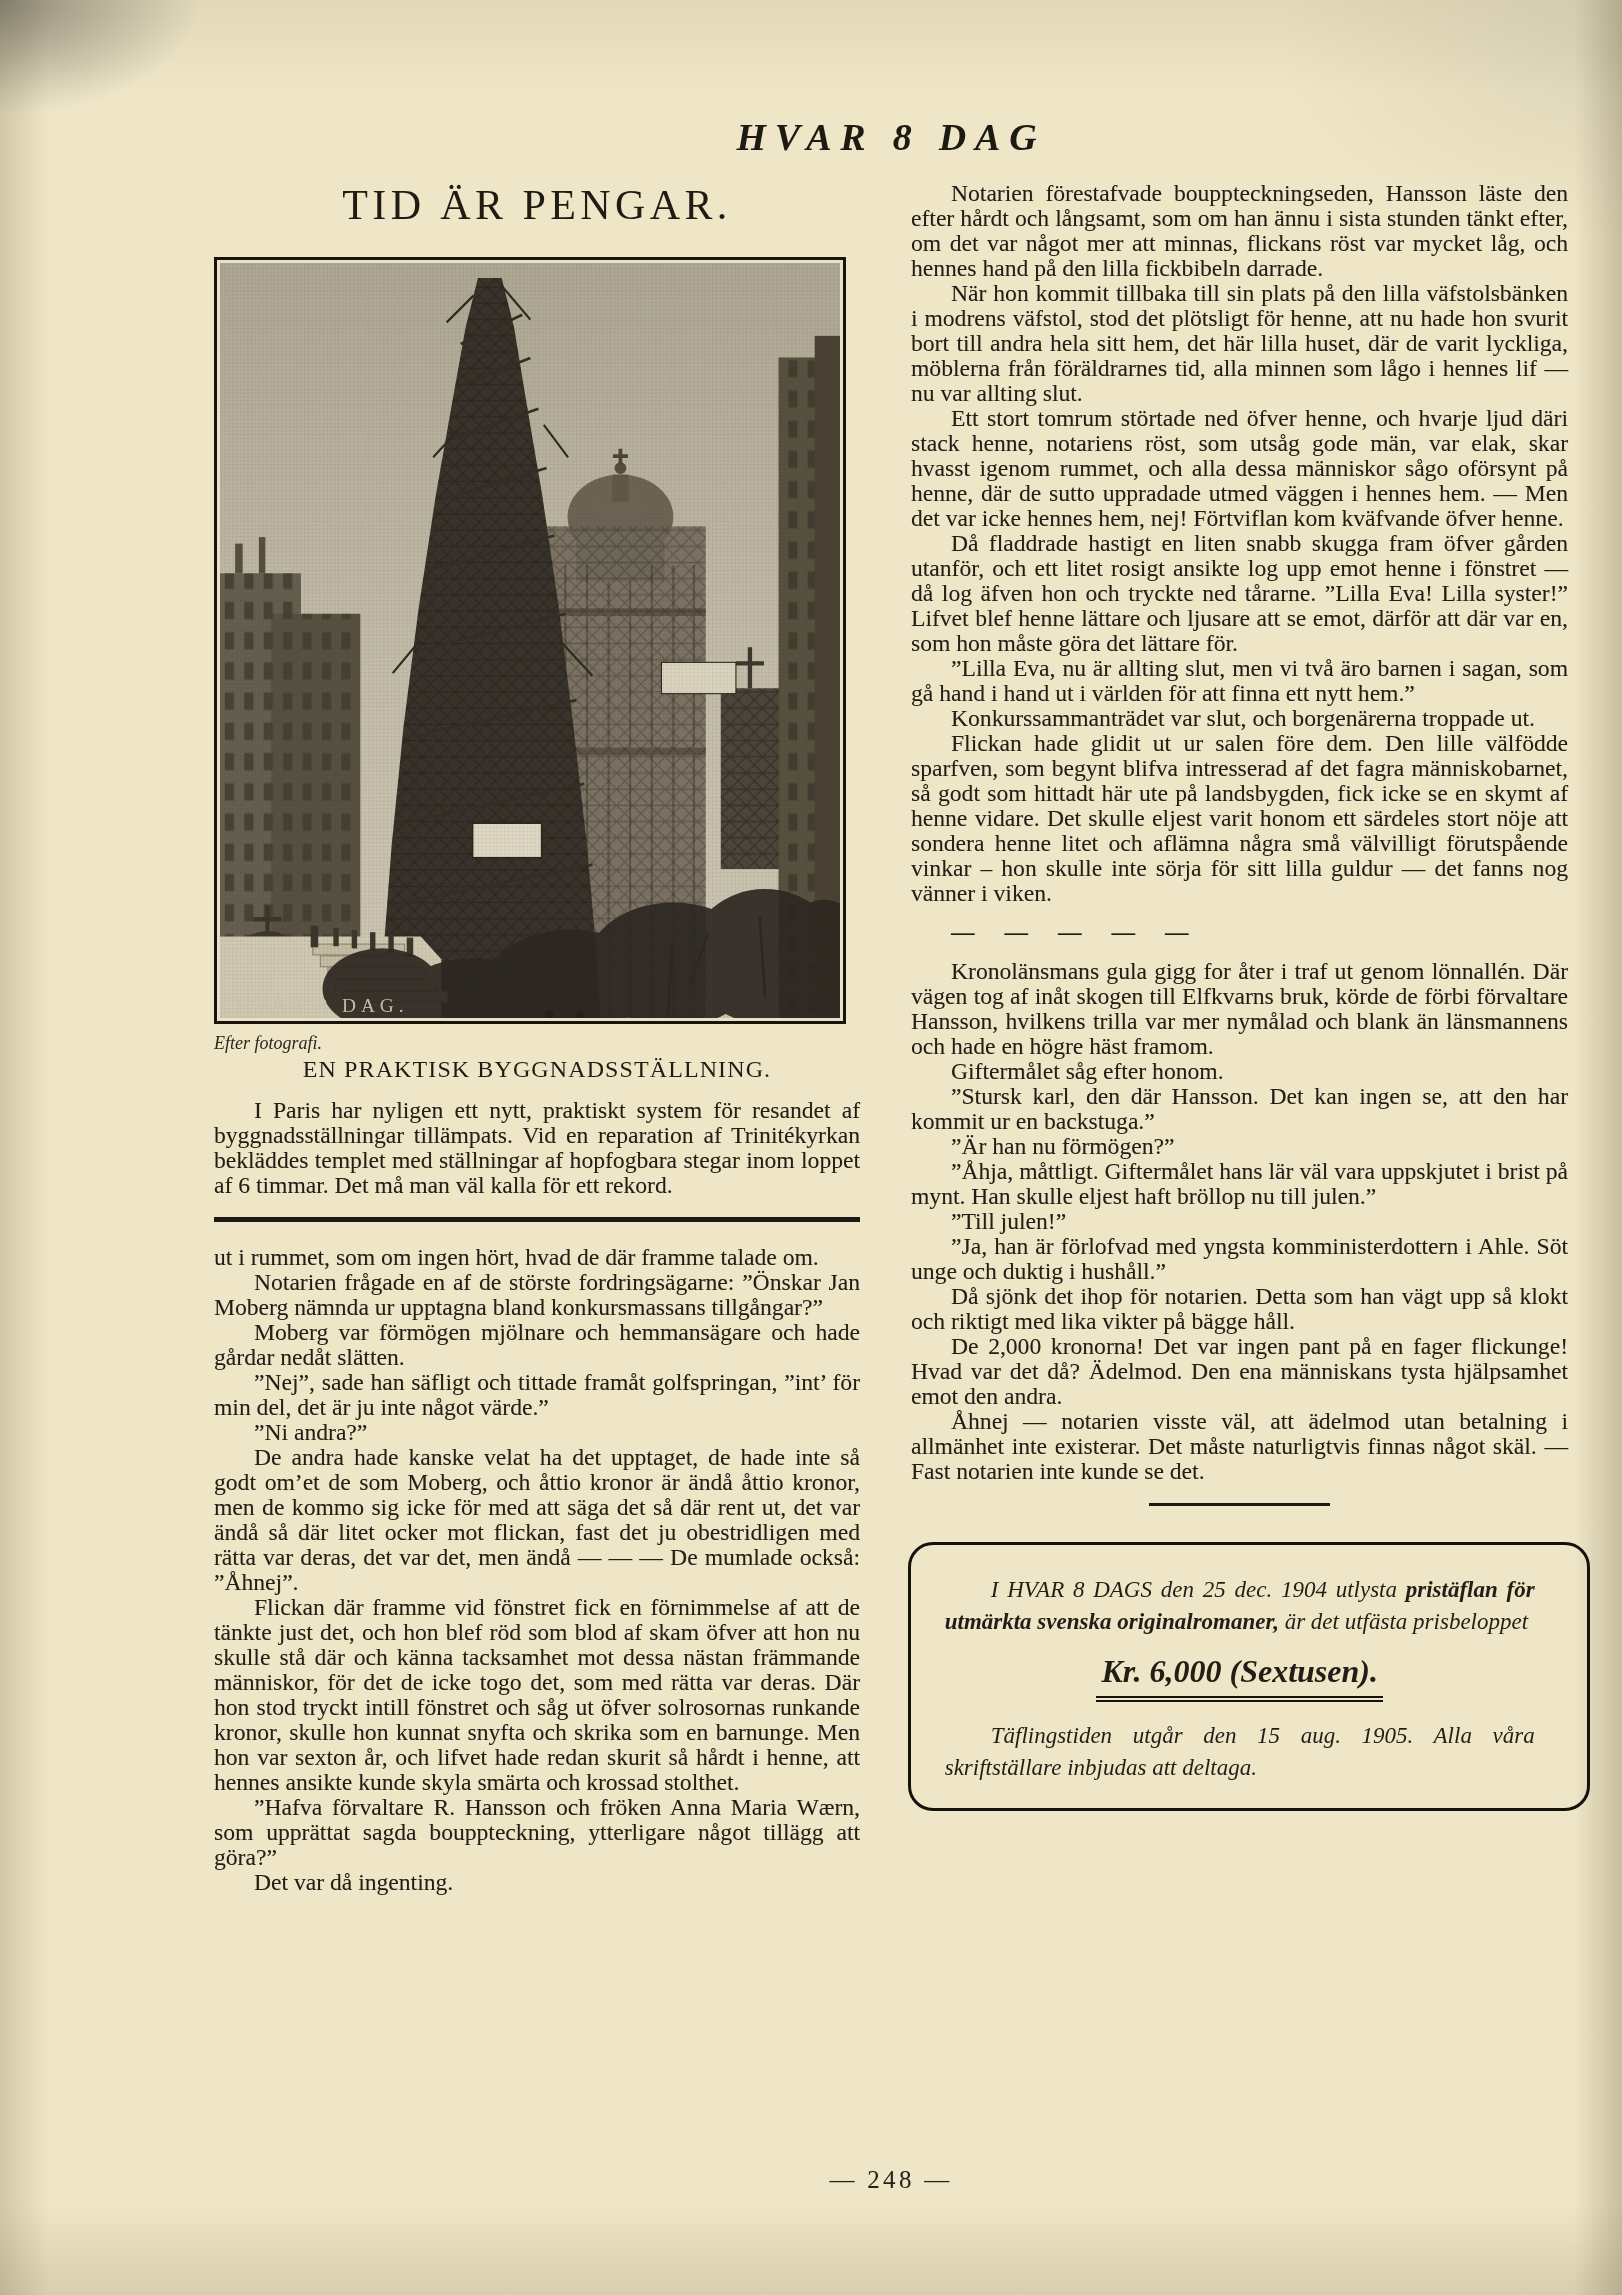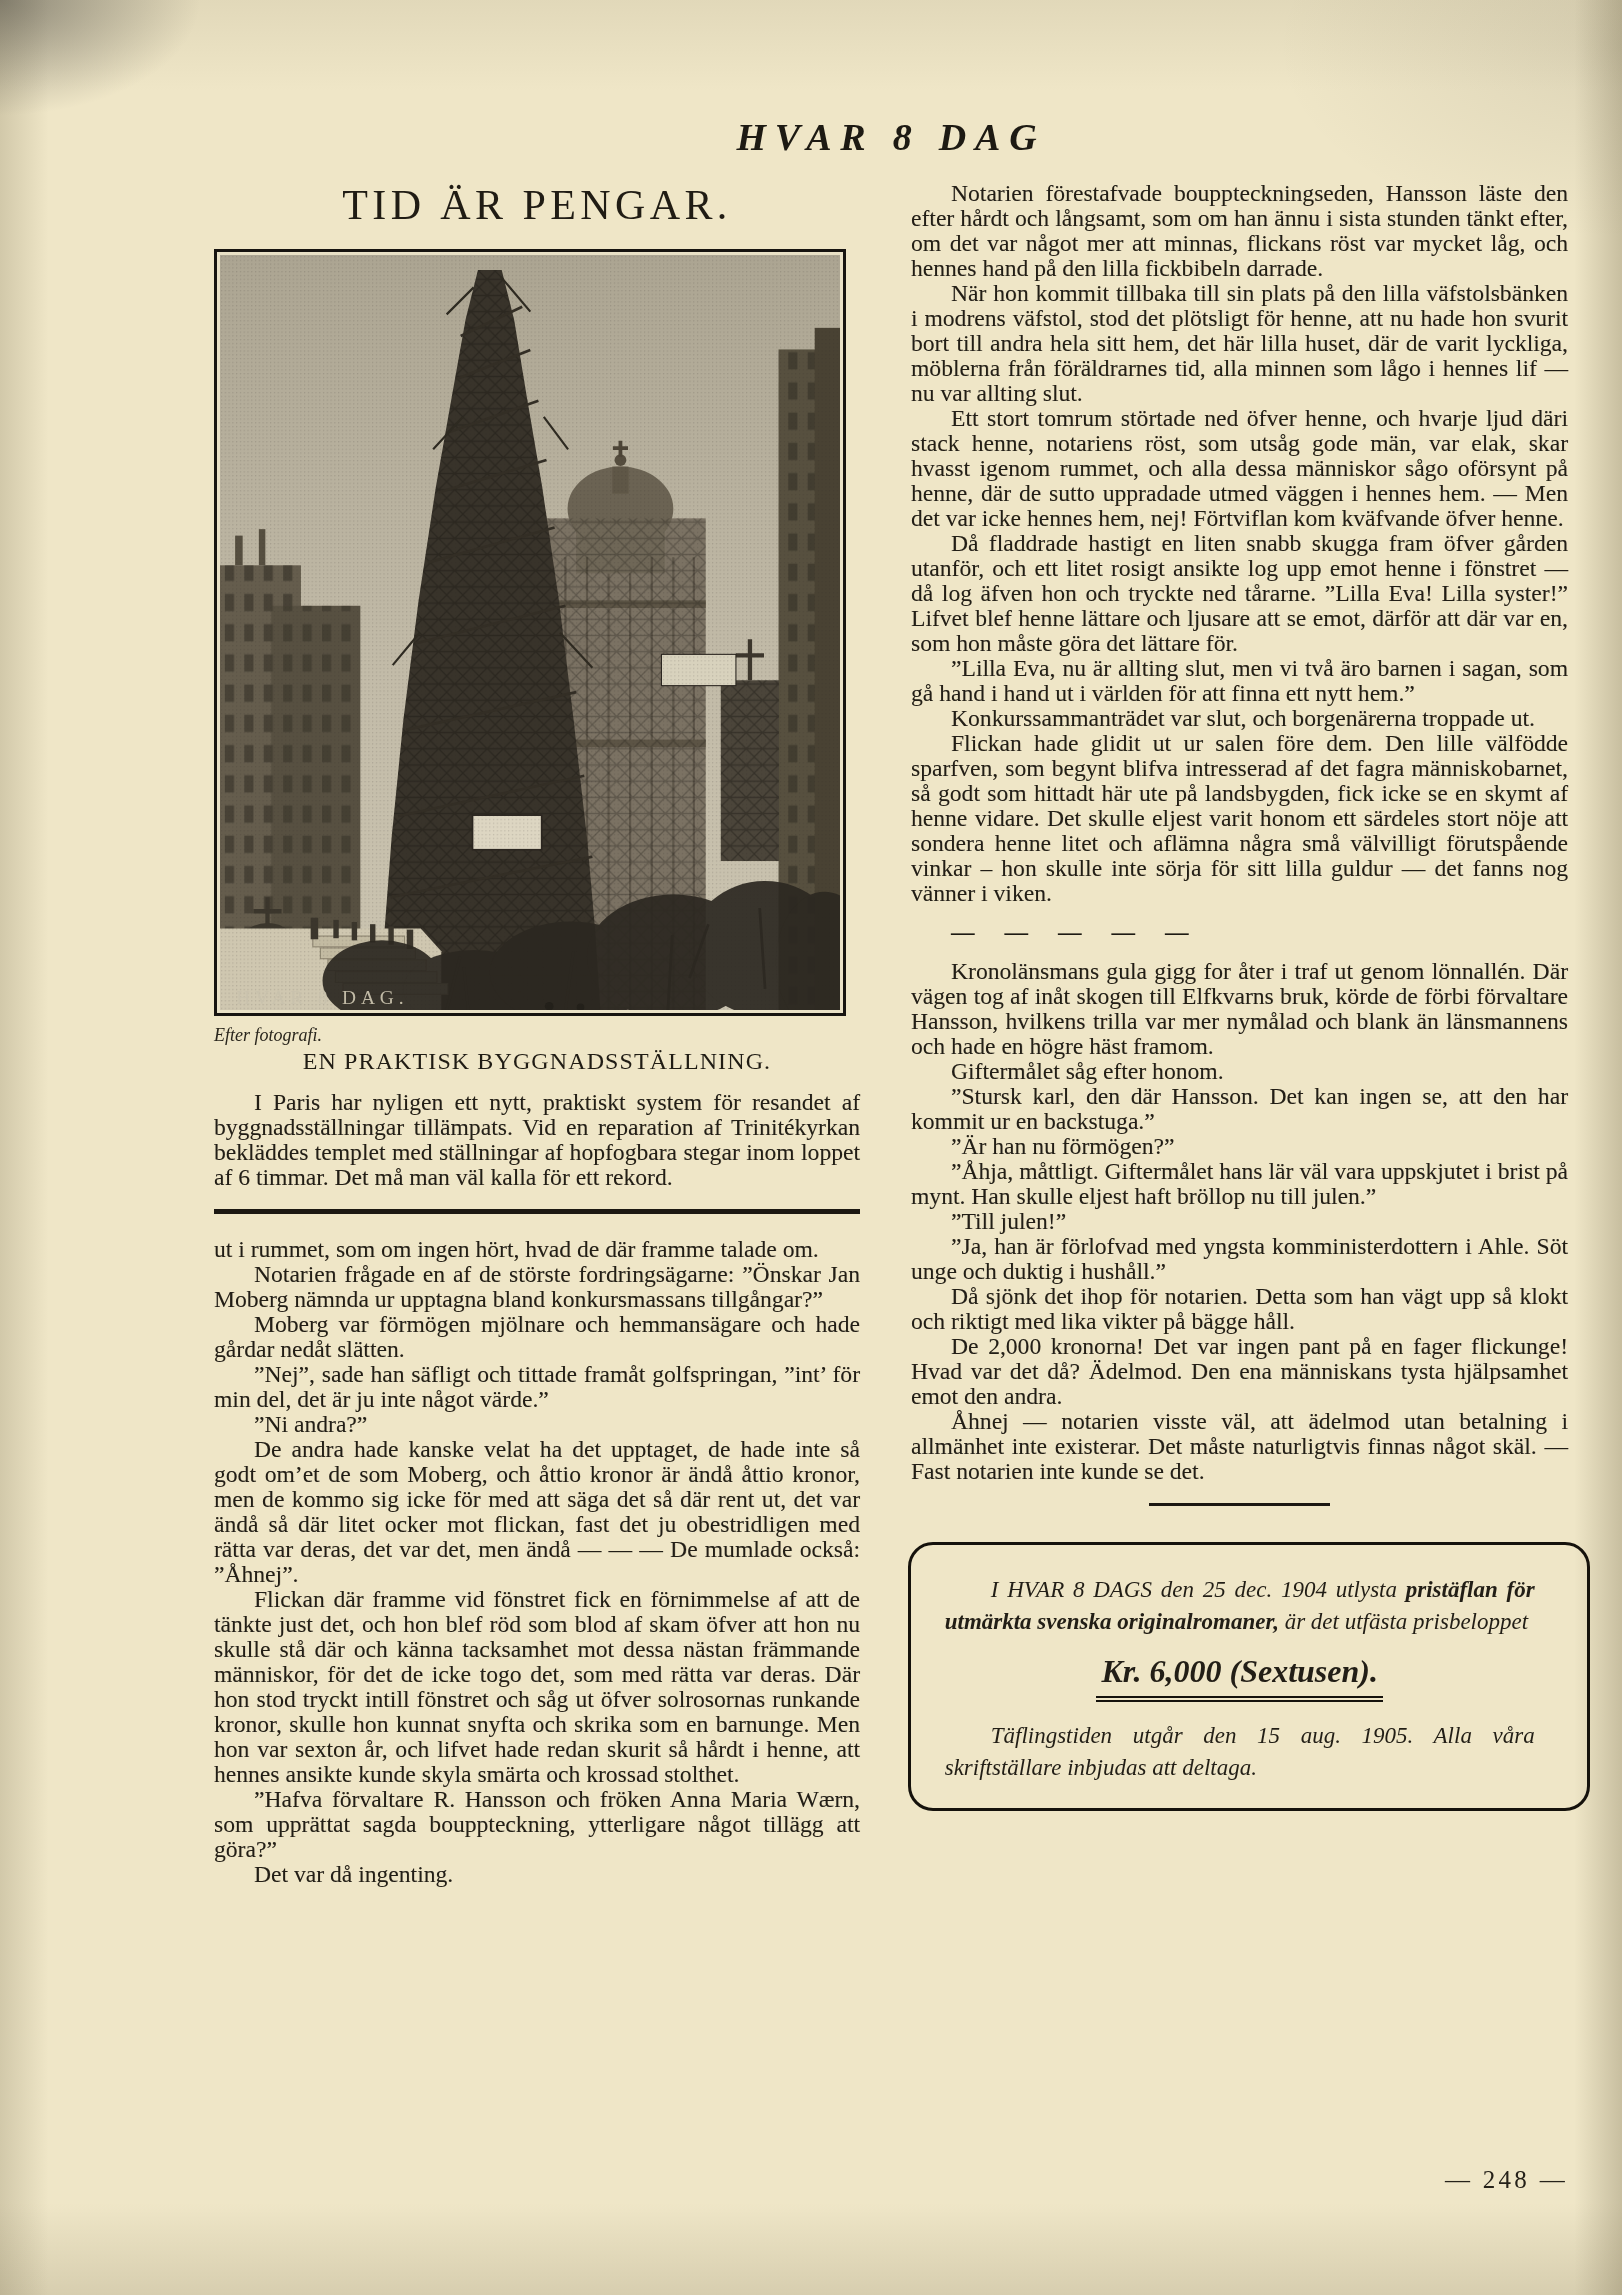--- a/index.html
+++ b/index.html
@@ -19,29 +19,29 @@
   }
   .masthead{
     position:absolute;top:115px;left:214px;width:1354px;
     text-align:center;
     font-style:italic;font-weight:bold;
     font-size:38px;letter-spacing:8.8px;
     color:#1d1a13;
   }
   .pageno{
     position:absolute;top:2166px;left:214px;width:1354px;
-    text-align:right;font-size:25px;letter-spacing:3.3px;color:#26221a;
+    text-align:center;font-size:25px;letter-spacing:3.3px;color:#26221a;
   }
   .col{position:absolute;top:181px;}
   .col-left{left:214px;width:646px;}
   .col-right{left:911px;width:657px;}
   .story-title{
     text-align:center;
     font-size:42px;letter-spacing:4.4px;font-weight:normal;
-    margin:0 0 20px 0;color:#201c14;
+    margin:0 0 28px 0;color:#201c14;
   }
   p.body-text{
     font-size:23.6px;line-height:25px;
     text-align:justify;text-indent:40px;
     margin:0;
     text-shadow:0.3px 0.3px 0 rgba(30,25,15,0.25);
   }
   p.noindent{text-indent:0;}
   figure.photo{
     margin:0;width:632px;

